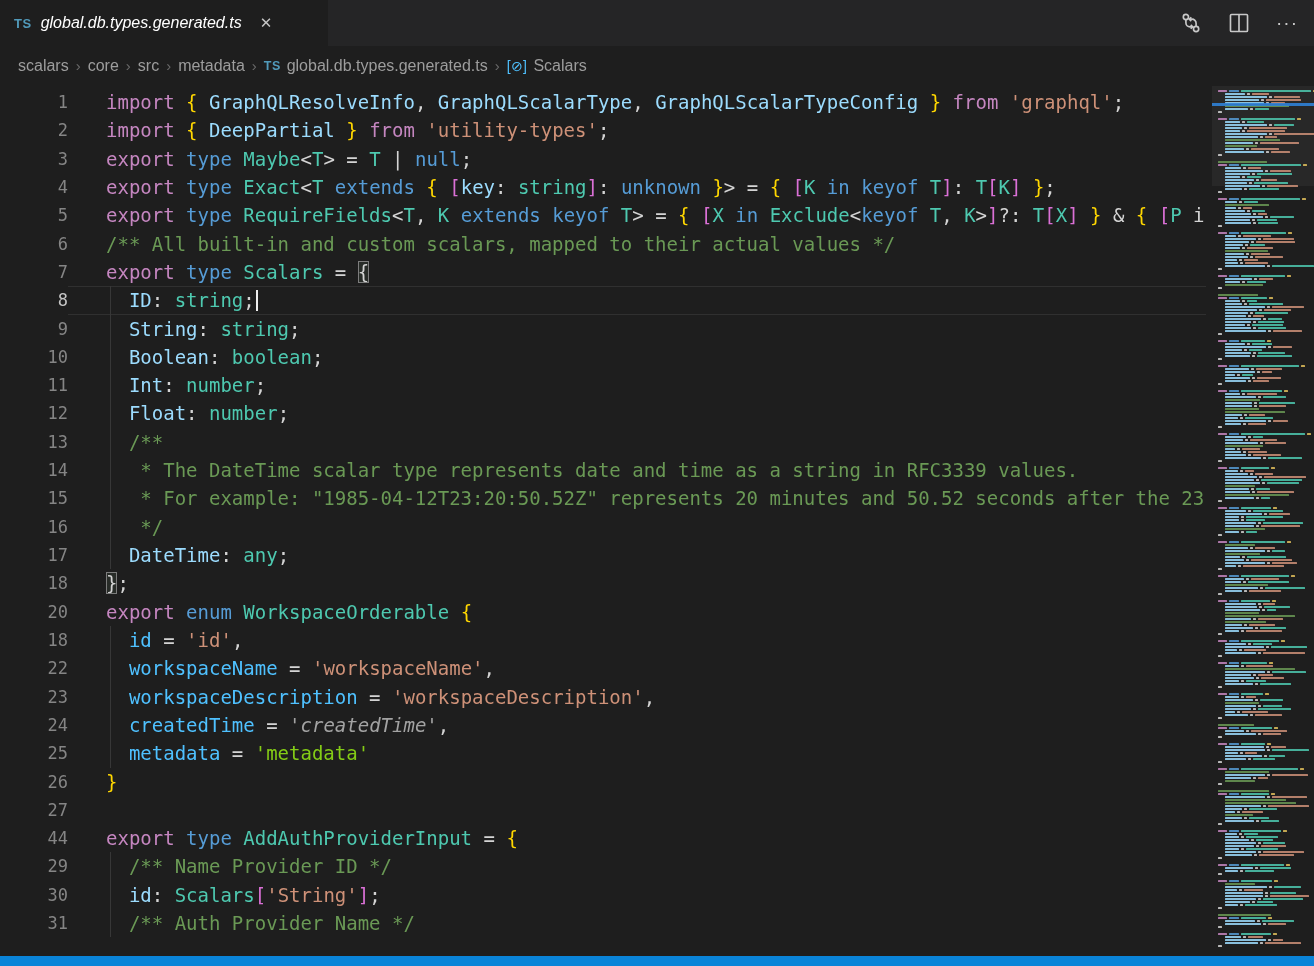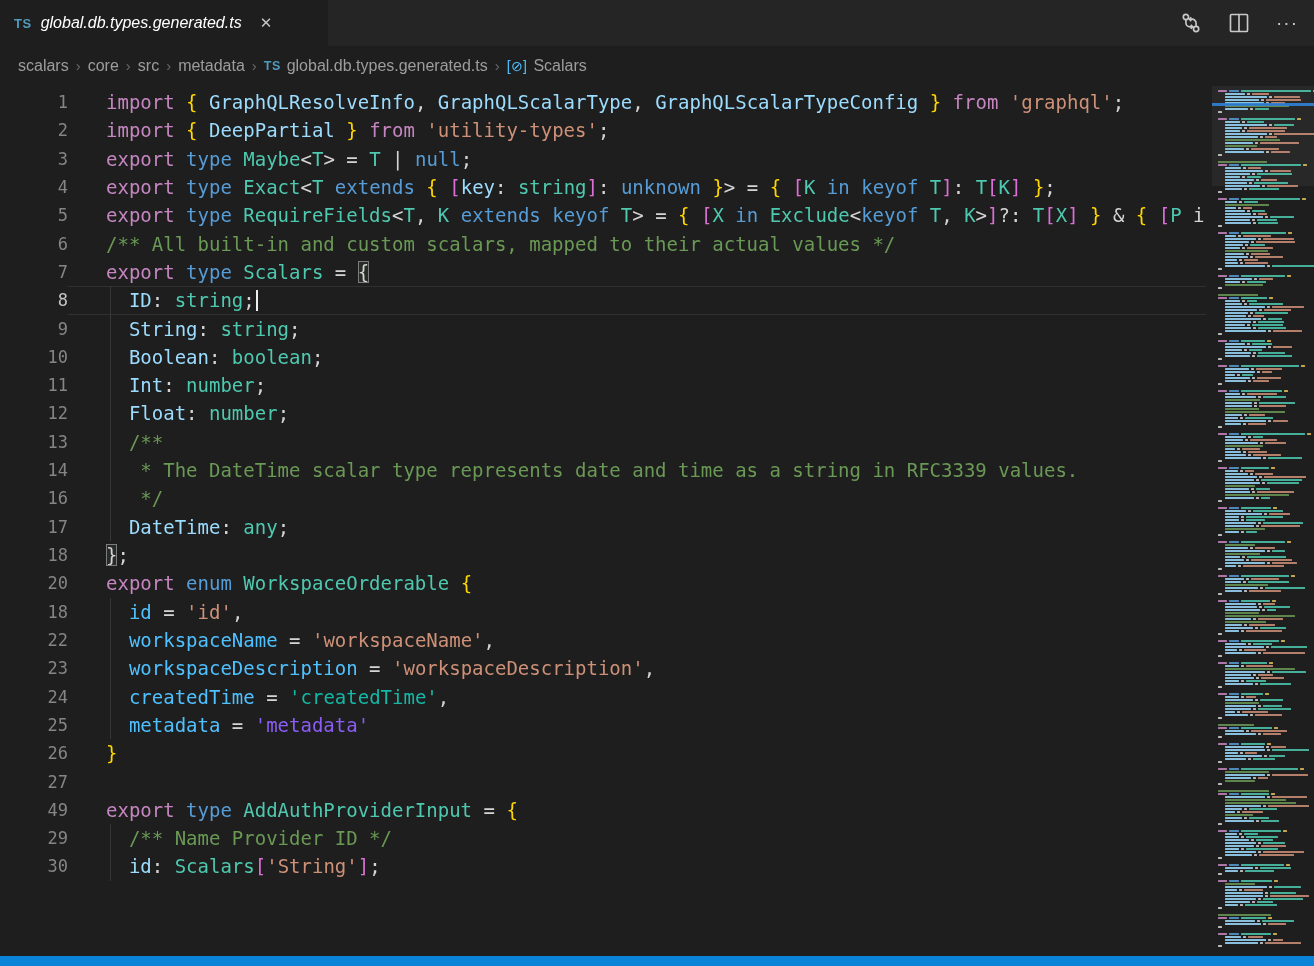--- a/index.html
+++ b/index.html
@@ -161,20 +161,24 @@
         </div>
         <div class="line">
           <div class="gutter">13</div>
           <div class="codewrap"><div class="guide"></div><span class="codetext"><span style="color: rgb(106, 153, 85);">  /**</span></span></div>
         </div>
         <div class="line">
           <div class="gutter">14</div>
           <div class="codewrap"><div class="guide"></div><span class="codetext"><span style="color: rgb(106, 153, 85);">   * The DateTime scalar type represents date and time as a string in RFC3339 values.</span></span></div>
         </div>
         <div class="line">
+          <div class="gutter">15</div>
+          <div class="codewrap"><div class="guide"></div><span class="codetext"><span style="color: rgb(106, 153, 85);">   * For example: "1985-04-12T23:20:50.52Z" represents 20 minutes and 50.52 seconds after the 23</span></span></div>
+        </div>
+        <div class="line">
           <div class="gutter">16</div>
           <div class="codewrap"><div class="guide"></div><span class="codetext"><span style="color: rgb(106, 153, 85);">   */</span></span></div>
         </div>
         <div class="line">
           <div class="gutter">17</div>
           <div class="codewrap"><div class="guide"></div><span class="codetext"><span style="color: rgb(212, 212, 212);">  </span><span style="color: rgb(156, 220, 254);">DateTime</span><span style="color: rgb(212, 212, 212);">: </span><span style="color: rgb(78, 201, 176);">any</span><span style="color: rgb(212, 212, 212);">;</span></span></div>
         </div>
         <div class="line">
           <div class="gutter">18</div>
           <div class="codewrap"><span class="codetext"><span class="match" style="color: rgb(212, 212, 212);">}</span><span style="color: rgb(212, 212, 212);">;</span></span></div>
@@ -190,45 +194,49 @@
         <div class="line">
           <div class="gutter">22</div>
           <div class="codewrap"><div class="guide"></div><span class="codetext"><span style="color: rgb(212, 212, 212);">  </span><span style="color: rgb(79, 193, 255);">workspaceName</span><span style="color: rgb(212, 212, 212);"> = </span><span style="color: rgb(206, 145, 120);">'workspaceName'</span><span style="color: rgb(212, 212, 212);">,</span></span></div>
         </div>
         <div class="line">
           <div class="gutter">23</div>
           <div class="codewrap"><div class="guide"></div><span class="codetext"><span style="color: rgb(212, 212, 212);">  </span><span style="color: rgb(79, 193, 255);">workspaceDescription</span><span style="color: rgb(212, 212, 212);"> = </span><span style="color: rgb(206, 145, 120);">'workspaceDescription'</span><span style="color: rgb(212, 212, 212);">,</span></span></div>
         </div>
         <div class="line">
           <div class="gutter">24</div>
-          <div class="codewrap"><div class="guide"></div><span class="codetext"><span style="color: rgb(212, 212, 212);">  </span><span style="color: rgb(79, 193, 255);">createdTime</span><span style="color: rgb(212, 212, 212);"> = </span><span style="color: #14b8a6;">'createdTime'</span><span style="color: rgb(212, 212, 212);">,</span></span></div>
+          <div class="codewrap"><div class="guide"></div><span class="codetext"><span style="color: rgb(212, 212, 212);">  </span><span style="color: rgb(79, 193, 255);">createdTime</span><span style="color: rgb(212, 212, 212);"> = </span><span style="color: #a3a3a3; font-style: italic;">'createdTime'</span><span style="color: rgb(212, 212, 212);">,</span></span></div>
         </div>
         <div class="line">
           <div class="gutter">25</div>
-          <div class="codewrap"><div class="guide"></div><span class="codetext"><span style="color: rgb(212, 212, 212);">  </span><span style="color: rgb(79, 193, 255);">metadata</span><span style="color: rgb(212, 212, 212);"> = </span><span style="color: #8b5cf6;">'metadata'</span></span></div>
+          <div class="codewrap"><div class="guide"></div><span class="codetext"><span style="color: rgb(212, 212, 212);">  </span><span style="color: rgb(79, 193, 255);">metadata</span><span style="color: rgb(212, 212, 212);"> = </span><span style="color: #84cc16;">'metadata'</span></span></div>
         </div>
         <div class="line">
           <div class="gutter">26</div>
           <div class="codewrap"><span class="codetext"><span style="color: rgb(255, 215, 0);">}</span></span></div>
         </div>
         <div class="line">
           <div class="gutter">27</div>
           <div class="codewrap"><span class="codetext"></span></div>
         </div>
         <div class="line">
-          <div class="gutter">49</div>
+          <div class="gutter">44</div>
           <div class="codewrap"><span class="codetext"><span style="color: rgb(197, 134, 192);">export </span><span style="color: rgb(86, 156, 214);">type </span><span style="color: rgb(78, 201, 176);">AddAuthProviderInput</span><span style="color: rgb(212, 212, 212);"> = </span><span style="color: rgb(255, 215, 0);">{</span></span></div>
         </div>
         <div class="line">
           <div class="gutter">29</div>
           <div class="codewrap"><div class="guide"></div><span class="codetext"><span style="color: rgb(106, 153, 85);">  /** Name Provider ID */</span></span></div>
         </div>
         <div class="line">
           <div class="gutter">30</div>
           <div class="codewrap"><div class="guide"></div><span class="codetext"><span style="color: rgb(212, 212, 212);">  </span><span style="color: rgb(156, 220, 254);">id</span><span style="color: rgb(212, 212, 212);">: </span><span style="color: rgb(78, 201, 176);">Scalars</span><span style="color: rgb(218, 112, 214);">[</span><span style="color: rgb(206, 145, 120);">'String'</span><span style="color: rgb(218, 112, 214);">]</span><span style="color: rgb(212, 212, 212);">;</span></span></div>
+        </div>
+        <div class="line">
+          <div class="gutter">31</div>
+          <div class="codewrap"><div class="guide"></div><span class="codetext"><span style="color: rgb(106, 153, 85);">  /** Auth Provider Name */</span></span></div>
         </div>
       </div>
   </div>
 
   <div class="minimap">
     <div class="mm-slider"></div>
     <div style="position:absolute;inset:0;">
         <div class="mrow" style="top: 4px; left: 6px;">
           <span style="width: 9px; background: rgb(197, 134, 192);"></span>
           <span style="width: 10px; background: rgb(86, 156, 214);"></span>

